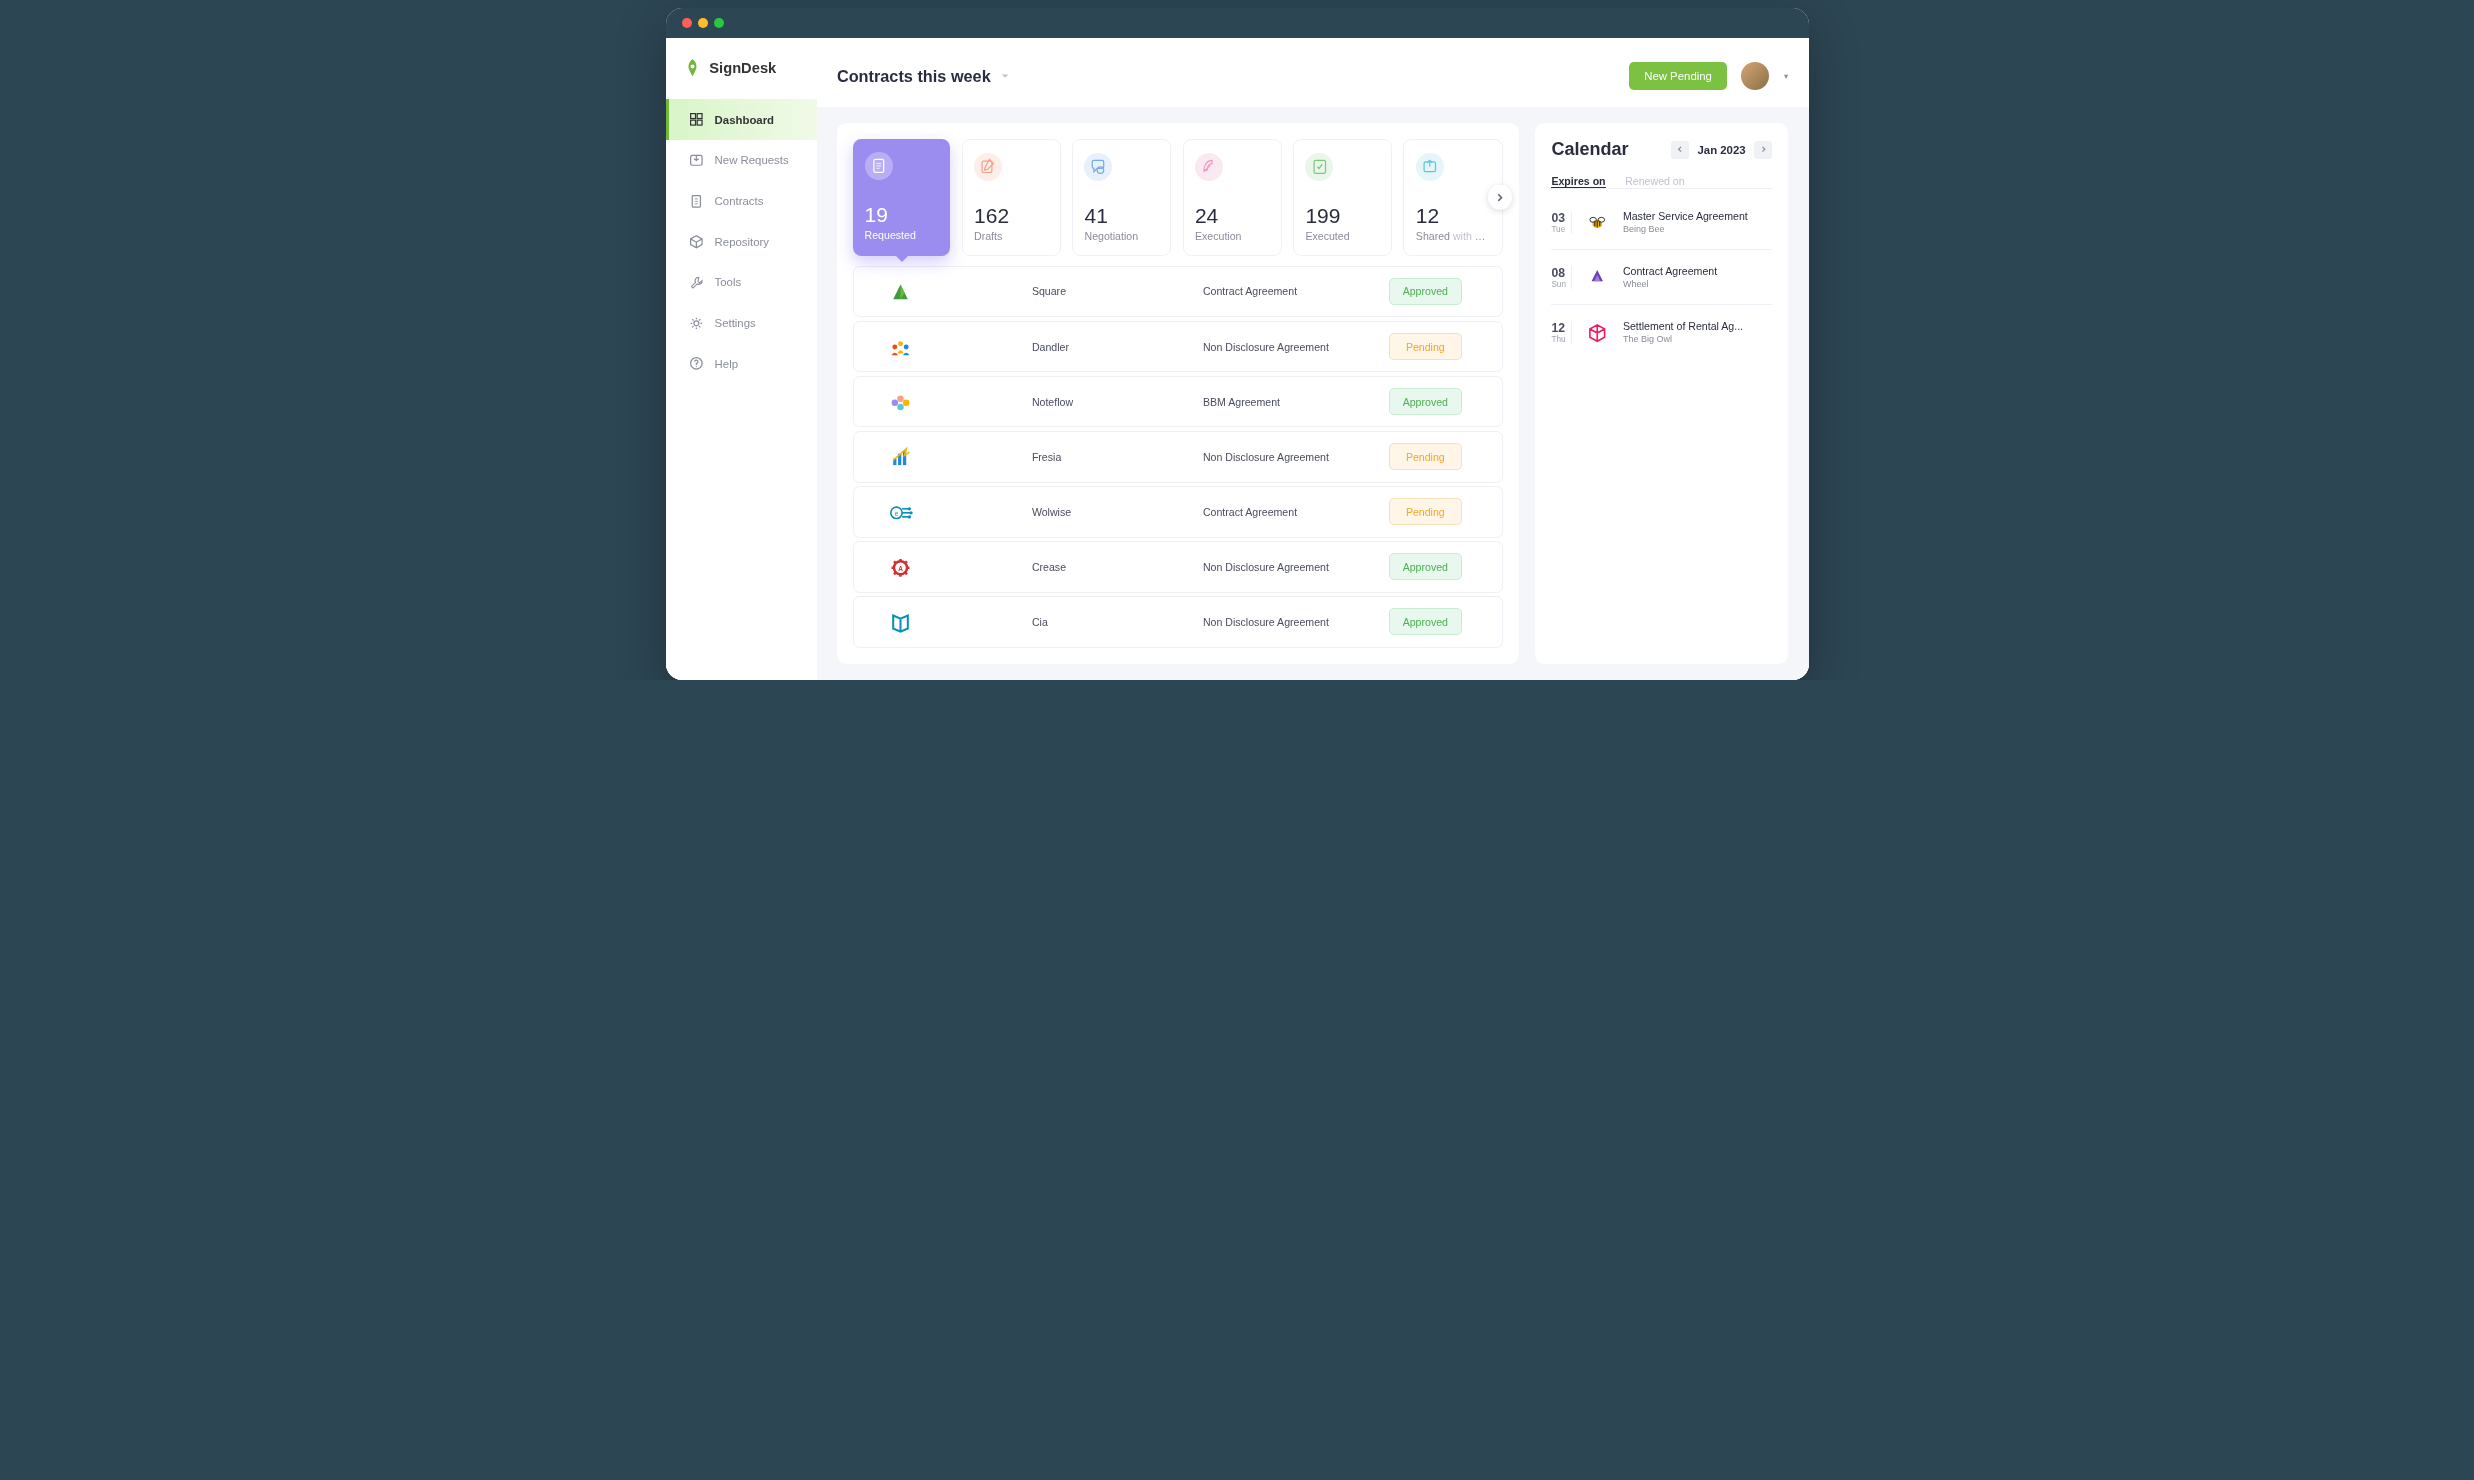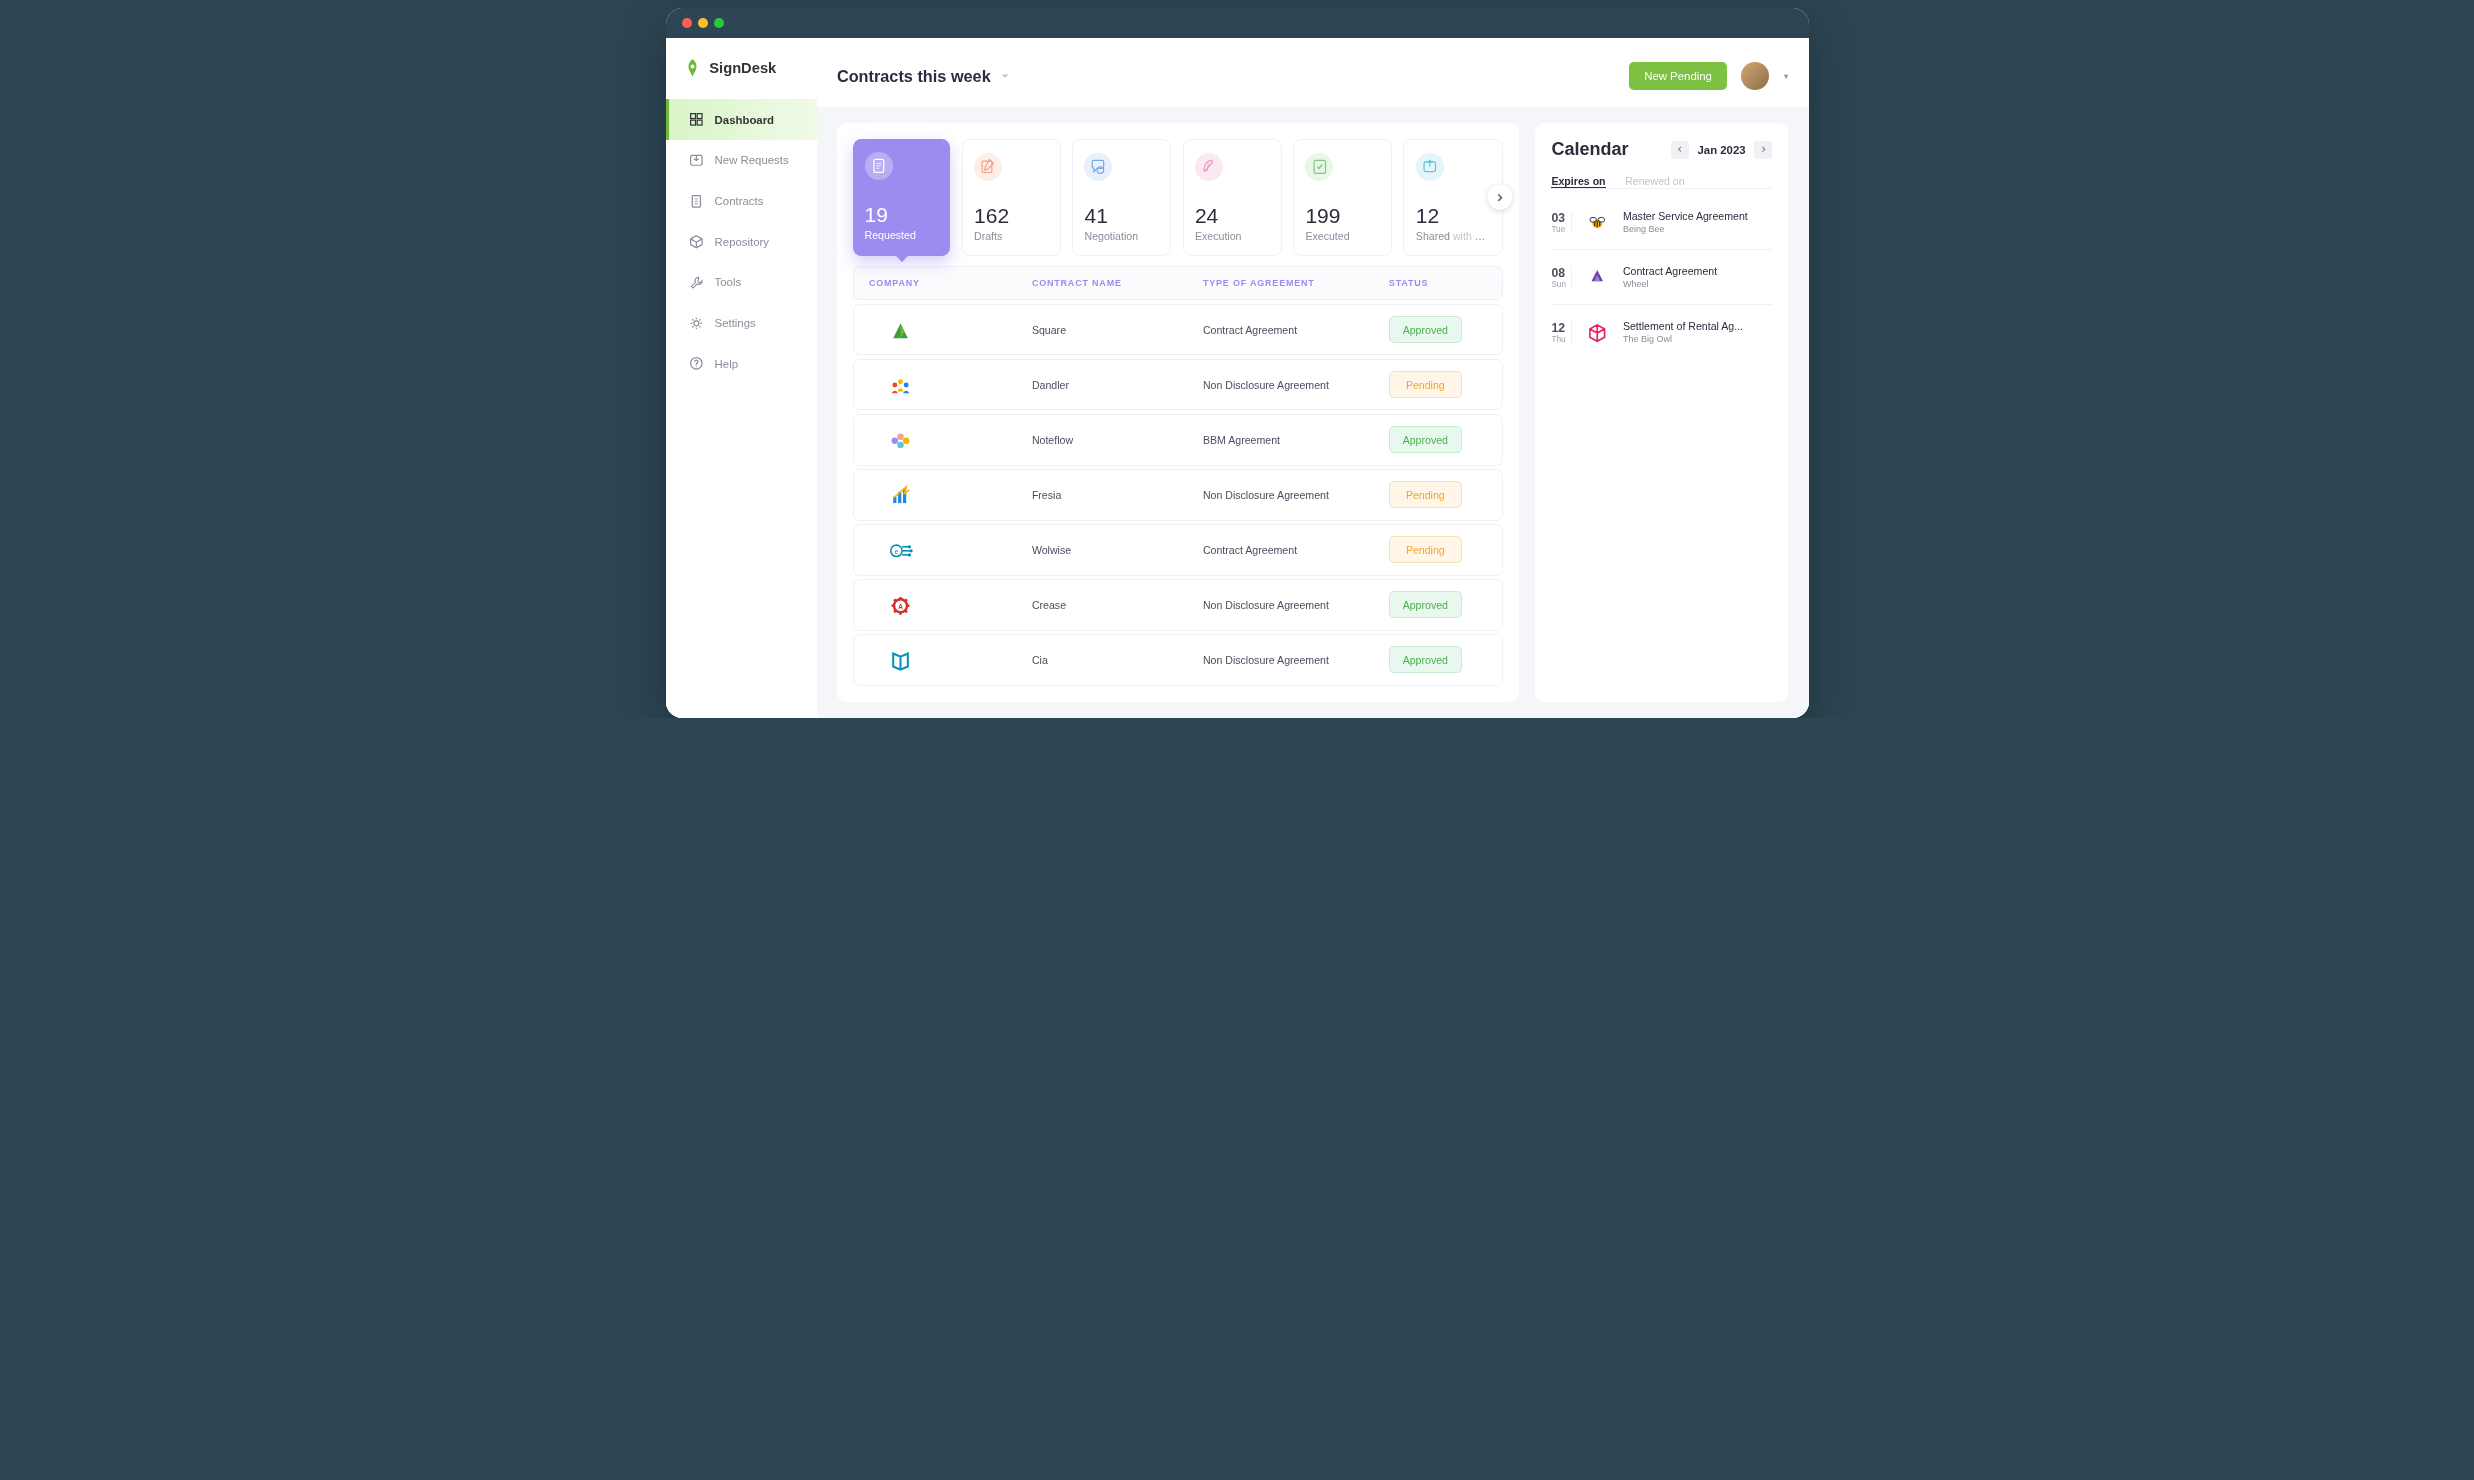--- a/index.html
+++ b/index.html
@@ -219,26 +219,20 @@
                 </div>
                 <div class="card-num">12</div>
                 <div class="card-label">Shared<span class="faded"> with you</span></div>
               </div>
               <div class="cards-next">
               <svg width="9.8" height="9.8" viewBox="0 0 12 12">
                   <path d="M4 2 L8 6 L4 10" stroke="#6a6d7e" stroke-width="2" fill="none"></path>
                 </svg>
             </div>
           </div>
-          <div class="table-header">
-            <div class="th">COMPANY</div>
-            <div class="th">CONTRACT NAME</div>
-            <div class="th">TYPE OF AGREEMENT</div>
-            <div class="th">STATUS</div>
-          </div>
           <div id="tbody">
               <div class="table-row">
                 <div class="company-logo">
                   <svg width="31" height="26" viewBox="0 0 38 32">
                     <path d="M10 26 L19 8 L28 26 Z" fill="#3e9b3e"></path>
                     <path d="M19 8 L24 18 L19 26 Z" fill="#6fb838"></path>
                   </svg>
                 </div>
                 <div class="td">Square</div>
                 <div class="td">Contract Agreement</div>

